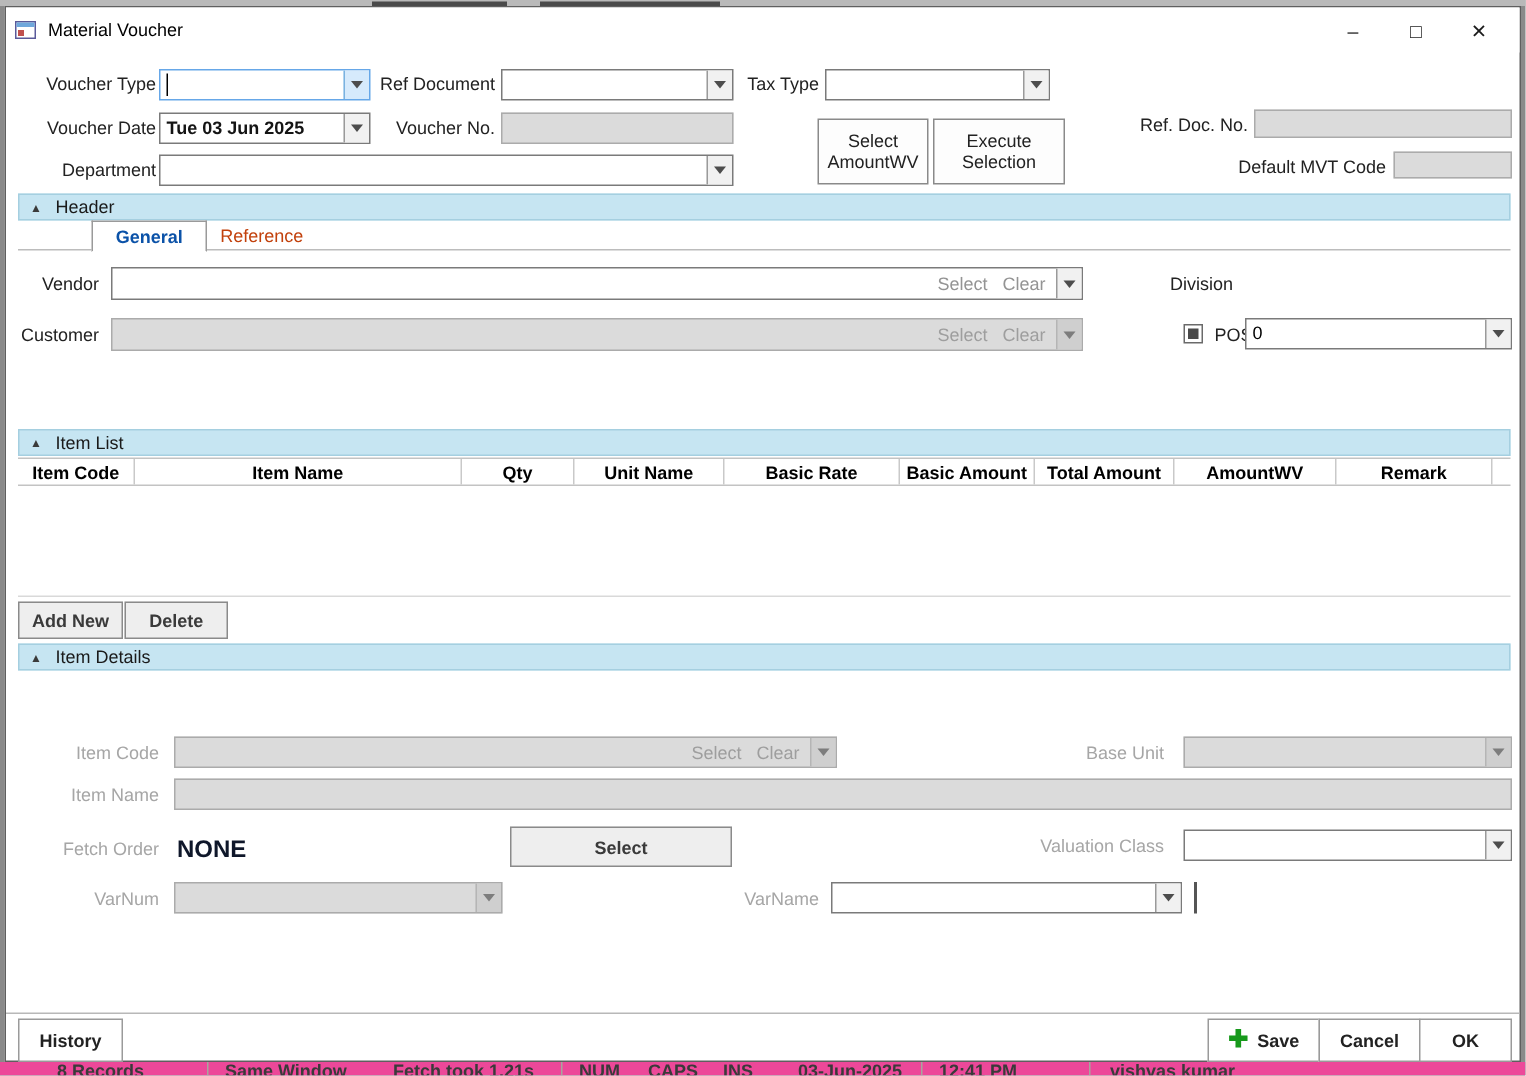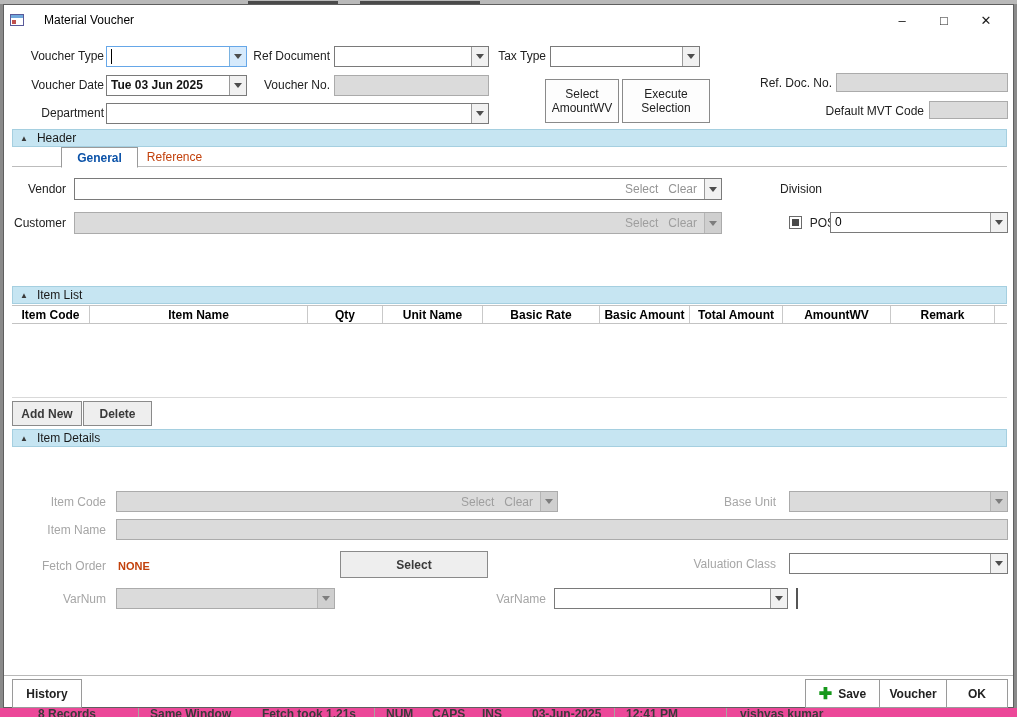--- a/index.html
+++ b/index.html
@@ -12,21 +12,21 @@
   .statusbar { position:absolute; left:0; top:708px; width:1017px; height:9px; background:#ec4899; overflow:hidden;font-weight:bold; }
   .statusbar span { position:absolute; top:0; font-size:12px; line-height:13px; color:#3a3a3a; white-space:nowrap; }
   .sb-div { position:absolute; top:0; width:1px; height:9px; background:#a8a49e; }
 
   
   .win { position:absolute; left:3px; top:4px; width:1011px; height:704px; background:#ffffff; border:1px solid #5f5f5f; }
   .titlebar { position:absolute; left:0; top:0; right:0; height:30px; background:#fff; display:flex; align-items:center; padding:0 6px; }
   .app-icon { width:14px; height:12px; border:1px solid #5a5a9a; background:#fff; position:relative; }
   .app-icon::before { content:""; position:absolute; left:0; top:0; right:0; height:3px; background:#6fa8dc; }
   .app-icon::after { content:""; position:absolute; left:1px; bottom:1px; width:4px; height:4px; background:#c0504d; }
-  .title-text { font-size:12px; color:#000; margin-left:20px; }
+  .title-text { font-size:12px; color:#000; margin-left:8px; }
   .win-controls { margin-left:auto; display:flex; }
   .win-btn { width:42px; height:28px; display:flex; align-items:center; justify-content:center; font-size:13px; color:#1a1a1a; }
 
   .lbl { position:absolute; font-size:12px; color:#222; text-align:right; height:21px; line-height:21px; white-space:nowrap; }
   .lbl.dis { color:#a6a6a6; }
   .lbl.left { text-align:right; }
 
   .box { position:absolute; border:1px solid #7a7a7a; background:#fff; height:21px; }
   .box.dis { background:#dbdbdb; border-color:#ababab; }
   .combo { display:flex; align-items:stretch; }
@@ -61,21 +61,21 @@
   .gcell { border-right:1px solid #c9c9c9; font-size:12px; font-weight:700; color:#000; display:flex; align-items:center; justify-content:center; overflow:hidden; white-space:nowrap; }
   .gbody { position:absolute; left:8px; top:319px; width:995px; height:74px; background:#fff; border-bottom:1px solid #d9d9d9; }
 
   .chk { position:absolute; width:13px; height:13px; border:1px solid #6a6a6a; background:#fff; }
   .chk .fill { position:absolute; left:2px; top:2px; right:2px; bottom:2px; background:#4a4a4a; }
 
   .footline { position:absolute; left:0; top:670px; width:100%; height:0; border-top:1px solid #b8b8b8; }
   .fbtn { position:absolute; border:1px solid #9a9a9a; background:#fff; font-size:12px; font-weight:700; color:#222; display:flex; align-items:center; justify-content:center; gap:6px; }
   .plus { color:#17991c; font-size:16px; font-weight:700; line-height:16px; }
 
-  .none-val { position:absolute; font-size:11px; font-weight:700; color:#c2410c; height:21px; line-height:21px; }
+  .none-val { position:absolute; font-size:16px; font-weight:700; color:#0f172a; height:21px; line-height:21px; }
   .caret-bar { position:absolute; width:2px; background:#555; }
 </style>
 </head>
 <body>
 
 <div class="screen">
 
   <div class="topstrip">
     <div class="smudge" style="left:248px;width:90px;"></div>
     <div class="smudge" style="left:360px;width:120px;"></div>
@@ -295,17 +295,17 @@
         </div>
     </div>
     <div class="caret-bar" style="left:792px;top:583px;height:21px"></div>
 
     <div class="footline"></div>
     <div class="fbtn" style="left:8px;top:674px;width:70px;height:29px">History</div>
     <div class="fbtn" style="left:801px;top:674px;width:75px;height:29px">
       <span class="plus">✚</span>
       <span>Save</span>
     </div>
-    <div class="fbtn" style="left:875px;top:674px;width:68px;height:29px">Voucher</div>
+    <div class="fbtn" style="left:875px;top:674px;width:68px;height:29px">Cancel</div>
     <div class="fbtn" style="left:942px;top:674px;width:62px;height:29px">OK</div>
 
   </div>
 </div>
 
 </body></html>

